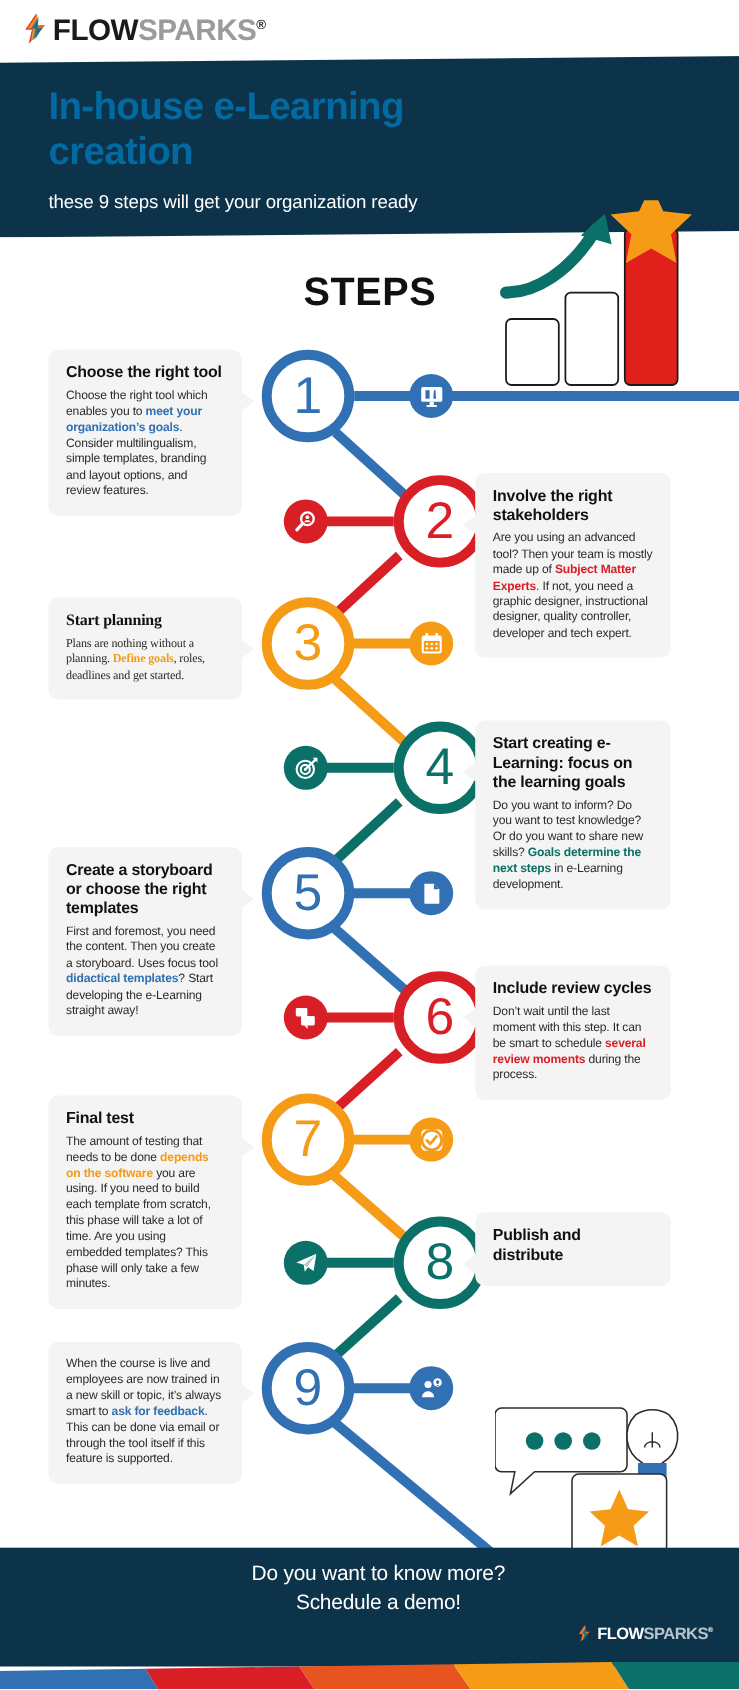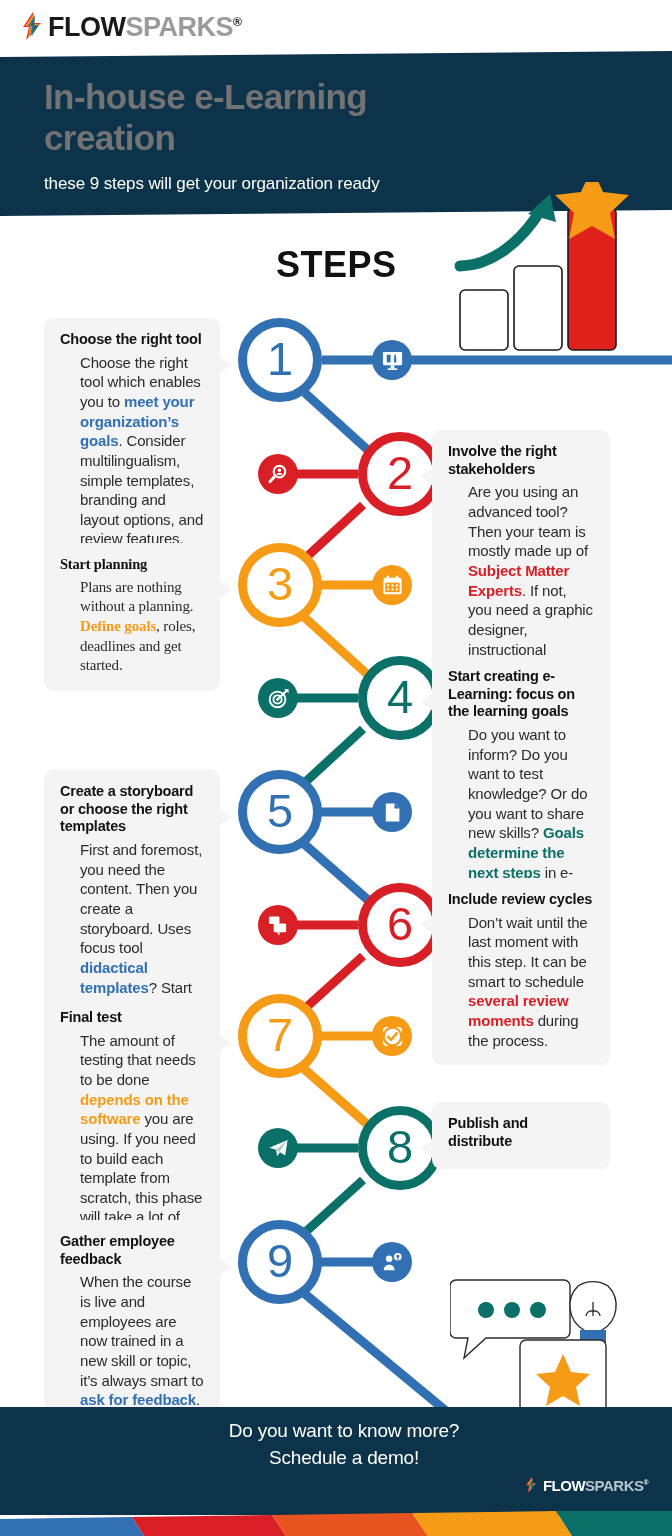--- a/index.html
+++ b/index.html
@@ -33,21 +33,21 @@
   #logo-foot .logo-mark { width: 12px; height: 16px; }
 
   
   #header-banner {
     position: absolute; left: 0; top: 51px; width: 672px; height: 165px;
     background: #0c3349;
     clip-path: polygon(0 6px, 672px 0, 672px 159px, 0 165px);
   }
   #header-title {
     position: absolute; left: 44px; top: 76px; width: 560px;
-    color: #737373; font-size: 35px; font-weight: 700; line-height: 1.18;
+    color: #0369a1; font-size: 35px; font-weight: 700; line-height: 1.18;
     letter-spacing: -0.6px;
   }
   #header-sub {
     position: absolute; left: 44px; top: 174px; width: 580px;
     color: #ffffff; font-size: 17px; font-weight: 400; letter-spacing: -0.1px;
   }
 
   
   #steps-title {
     position: absolute; left: 276px; top: 244px;
@@ -80,21 +80,21 @@
     position: absolute; background: #f4f4f4; border-radius: 9px;
     padding: 13px 16px 15px 16px;
   }
   .card-left  { left: 44px;  width: 176px; }
   .card-right { left: 432px; width: 178px; }
   .card h3 {
     font-size: 14.5px; font-weight: 700; color: #111111;
     line-height: 1.22; margin-bottom: 4px; letter-spacing: -0.2px;
   }
   .card p {
-    font-size: 15px; color: #2b2b2b; line-height: 1.31; letter-spacing: -0.15px; margin-left: 20px;
+    font-size: 11px; color: #2b2b2b; line-height: 1.31; letter-spacing: -0.15px;
   }
   .hl { font-weight: 700; }
   .card .tail {
     position: absolute; width: 0; height: 0; top: 38px;
     border-top: 9px solid transparent; border-bottom: 9px solid transparent;
   }
   .card-left  .tail { right: -11px; border-left: 12px solid #f4f4f4; }
   .card-right .tail { left: -11px;  border-right: 12px solid #f4f4f4; }
 
   
@@ -333,21 +333,20 @@
     <p><span>The amount of testing that needs to be done </span><span class="hl" style="color:#f59b16">depends on the software</span><span> you are using. If you need to build each template from scratch, this phase will take a lot of time. Are you using embedded templates? This phase will only take a few minutes.</span></p>
   </div>
 
   <div class="card card-right" style="top:1102px;">
     <div class="tail"></div>
     <h3>Publish and distribute</h3>
   </div>
 
   <div class="card card-left" style="top:1220px;">
     <div class="tail"></div>
-    <h3>Gather employee feedback</h3>
     <p><span>When the course is live and employees are now trained in a new skill or topic, it’s always smart to </span><span class="hl" style="color:#3070b3">ask for feedback</span><span>. This can be done via email or through the tool itself if this feature is supported.</span></p>
   </div>
 
   <svg id="bottom-illus" viewBox="0 0 215 148">
     <path d="M6 12h108a6 6 0 016 6v46a6 6 0 01-6 6H36l-22 20 4-20H6a6 6 0 01-6-6V18a6 6 0 016-6z" fill="#ffffff" stroke="#2b2b2b" stroke-width="1.4"></path>
     <circle cx="36" cy="42" r="8" fill="#0b7068"></circle>
     <circle cx="62" cy="42" r="8" fill="#0b7068"></circle>
     <circle cx="88" cy="42" r="8" fill="#0b7068"></circle>
     <path d="M128 18a28 28 0 0130 0 28 28 0 01-6 44v8h-18v-8a28 28 0 01-6-44z" fill="#ffffff" stroke="#2b2b2b" stroke-width="1.4"></path>
     <path d="M136 48c0-7 14-7 14 0M143 34v14" stroke="#2b2b2b" stroke-width="1.3" fill="none"></path>

